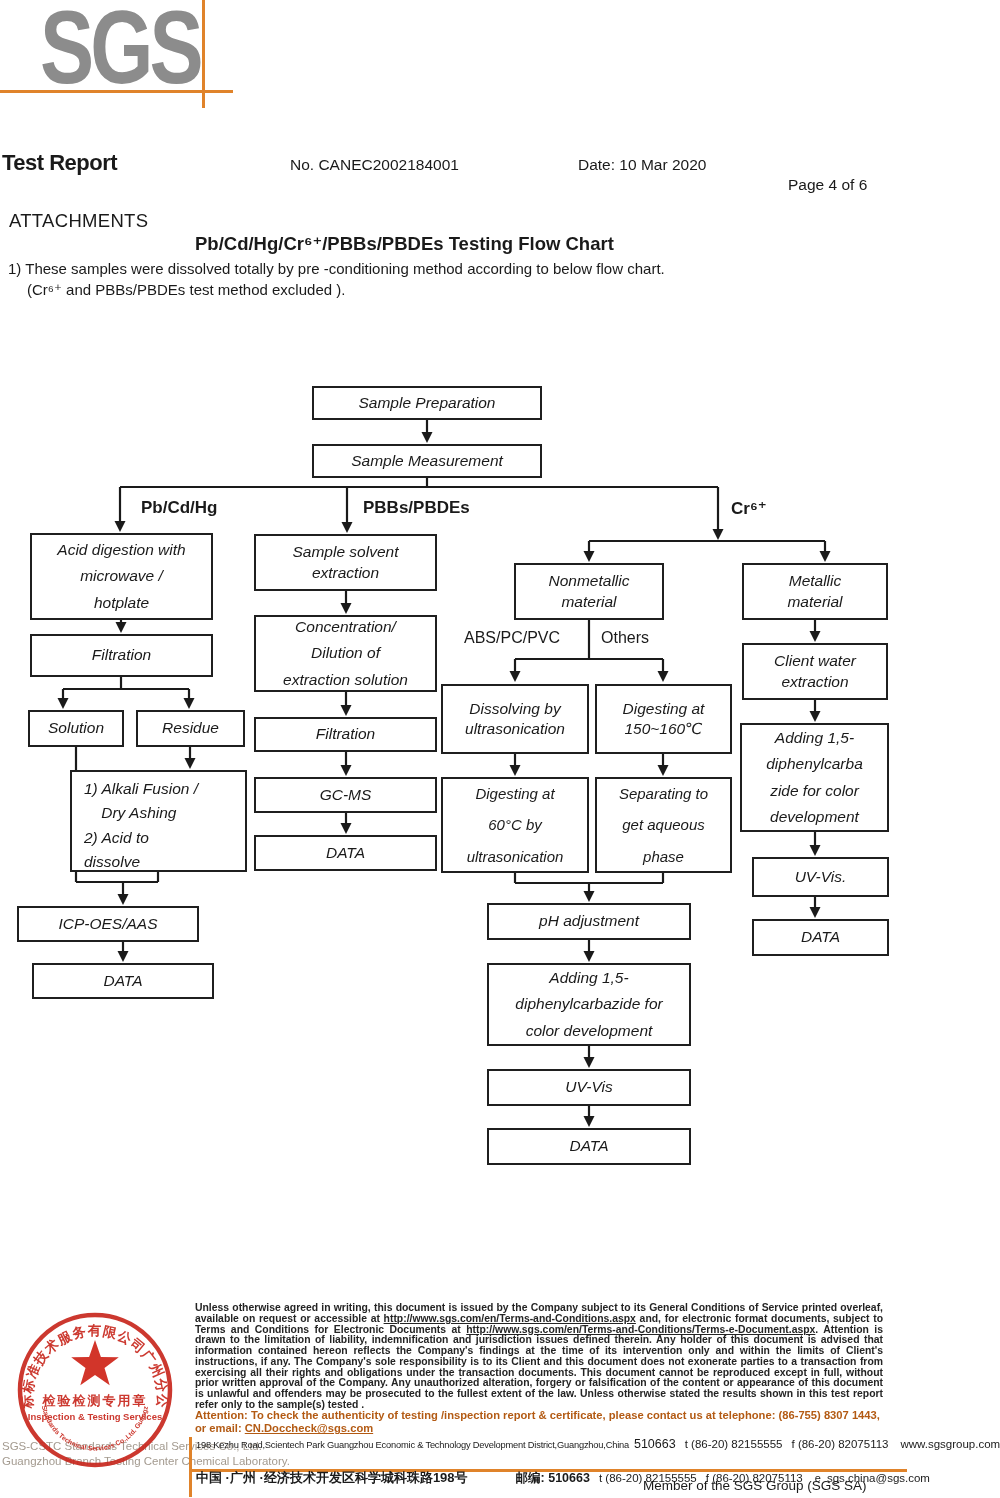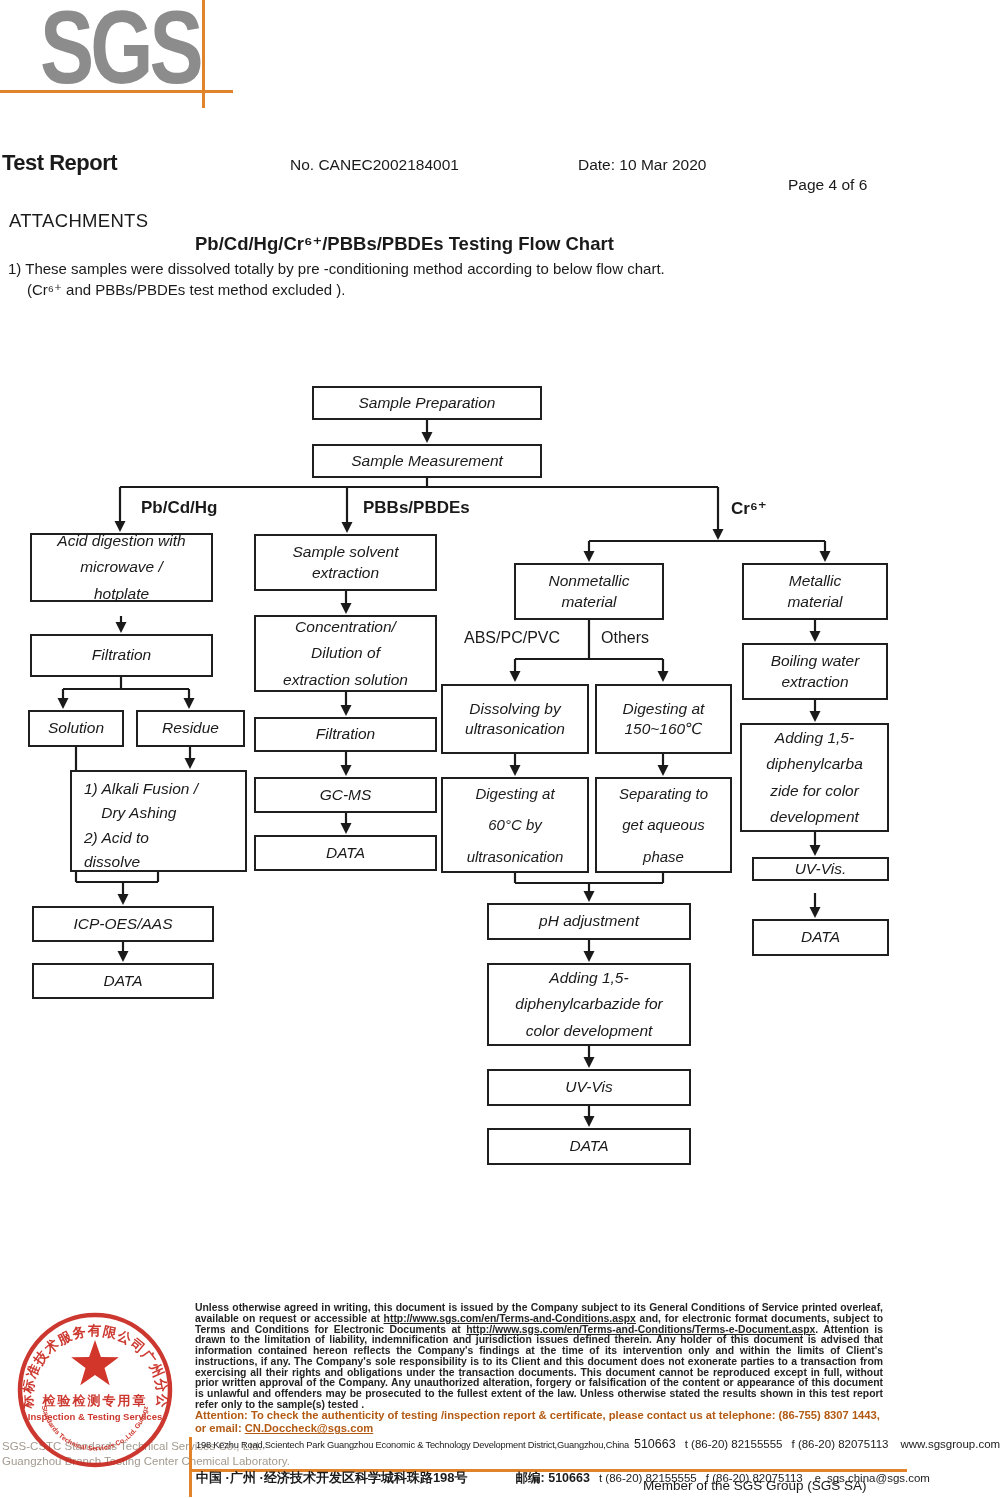--- a/index.html
+++ b/index.html
@@ -145,31 +145,31 @@
 
   <div class="fc-label" style="left:141px;top:498px">Pb/Cd/Hg</div>
   <div class="fc-label" style="left:363px;top:498px">PBBs/PBDEs</div>
   <div class="fc-label" style="left:731px;top:498px">Cr⁶⁺</div>
   <div class="fc-sublabel" style="left:464px;top:629px">ABS/PC/PVC</div>
   <div class="fc-sublabel" style="left:601px;top:629px">Others</div>
 
   <div class="fc-box" style="left:312px;top:386px;width:230px;height:34px">Sample Preparation</div>
   <div class="fc-box" style="left:312px;top:444px;width:230px;height:34px">Sample Measurement</div>
 
-  <div class="fc-box lh-lg" style="left:30px;top:533px;width:183px;height:69px">Acid digestion with
+  <div class="fc-box lh-lg" style="left:30px;top:533px;width:183px;height:87px">Acid digestion with
 microwave /
 hotplate</div>
   <div class="fc-box" style="left:30px;top:634px;width:183px;height:43px">Filtration</div>
   <div class="fc-box" style="left:28px;top:710px;width:96px;height:37px">Solution</div>
   <div class="fc-box" style="left:136px;top:710px;width:109px;height:37px">Residue</div>
   <div class="fc-box align-left" style="left:70px;top:770px;width:177px;height:102px">1) Alkali Fusion /
     Dry Ashing
 2) Acid to
 dissolve</div>
-  <div class="fc-box" style="left:32px;top:906px;width:182px;height:36px">ICP-OES/AAS</div>
+  <div class="fc-box" style="left:17px;top:906px;width:182px;height:36px">ICP-OES/AAS</div>
   <div class="fc-box" style="left:32px;top:963px;width:182px;height:36px">DATA</div>
 
   <div class="fc-box" style="left:254px;top:534px;width:183px;height:57px">Sample solvent
 extraction</div>
   <div class="fc-box lh-lg" style="left:254px;top:615px;width:183px;height:77px">Concentration/
 Dilution of
 extraction solution</div>
   <div class="fc-box" style="left:254px;top:717px;width:183px;height:35px">Filtration</div>
   <div class="fc-box" style="left:254px;top:777px;width:183px;height:36px">GC-MS</div>
   <div class="fc-box" style="left:254px;top:835px;width:183px;height:36px">DATA</div>
@@ -190,27 +190,27 @@
 get aqueous
 phase</div>
 
   <div class="fc-box" style="left:487px;top:903px;width:204px;height:37px">pH adjustment</div>
   <div class="fc-box lh-lg" style="left:487px;top:963px;width:204px;height:83px">Adding 1,5-
 diphenylcarbazide for
 color development</div>
   <div class="fc-box" style="left:487px;top:1069px;width:204px;height:37px">UV-Vis</div>
   <div class="fc-box" style="left:487px;top:1128px;width:204px;height:37px">DATA</div>
 
-  <div class="fc-box" style="left:742px;top:643px;width:146px;height:57px">Boiling water
+  <div class="fc-box" style="left:742px;top:643px;width:146px;height:57px">Client water
 extraction</div>
   <div class="fc-box lh-lg" style="left:740px;top:723px;width:149px;height:109px">Adding 1,5-
 diphenylcarba
 zide for color
 development</div>
-  <div class="fc-box" style="left:752px;top:857px;width:137px;height:24px">UV-Vis.</div>
+  <div class="fc-box" style="left:752px;top:857px;width:137px;height:40px">UV-Vis.</div>
   <div class="fc-box" style="left:752px;top:919px;width:137px;height:37px">DATA</div>
 
   <div id="company-line1">SGS-CSTC Standards Technical Services Co., Ltd.</div>
   <div id="company-line2">Guangzhou Branch Testing Center Chemical Laboratory.</div>
 
   <svg id="stamp" width="164" height="182" viewBox="0 0 164 182">
     <defs>
       <path id="arcTop" d="M 21 114 A 63 63 0 1 1 143 114" fill="none"></path>
       <path id="arcBottom" d="M 29 107 A 54 54 0 0 0 135 107" fill="none"></path>
     </defs>

